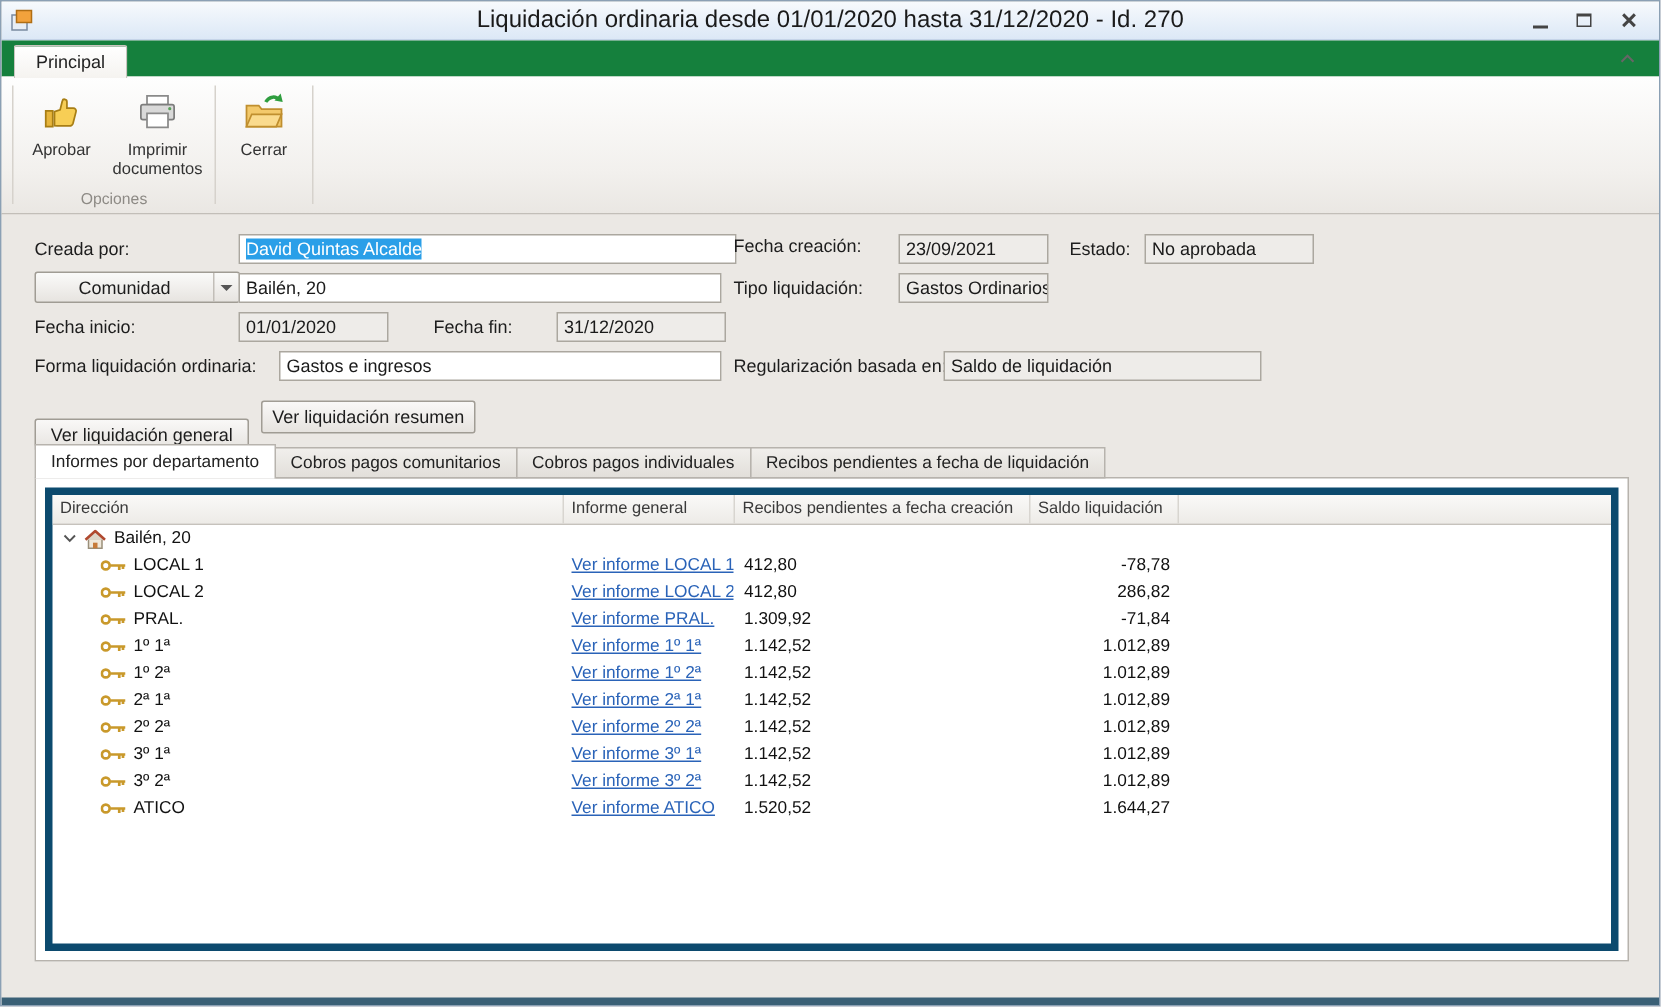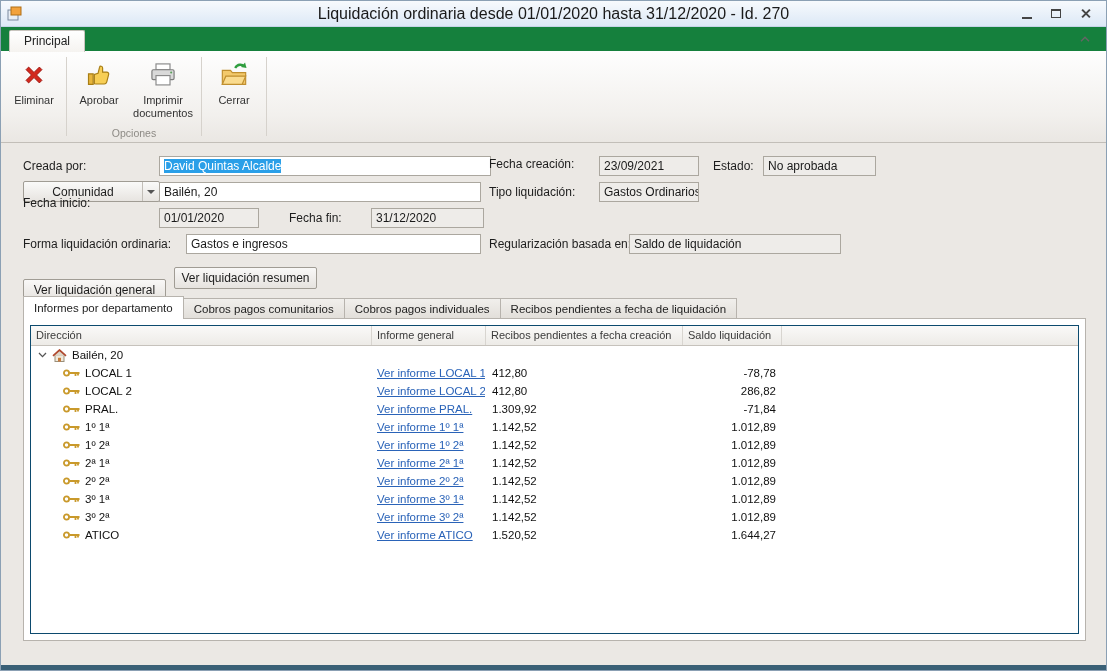--- a/index.html
+++ b/index.html
@@ -71,21 +71,21 @@
   .tabs2 { position:absolute; left:22px; top:153px; height:23px; display:flex; align-items:flex-end; z-index:3; }
   .tab2 { height:21px; line-height:20px; padding:0 10px; font-size:11.5px; color:#222;
           background:linear-gradient(#f1efec,#e2dfda); border:1px solid #b7b3ad; margin-left:-1px;
           white-space:nowrap; cursor:pointer; }
   .tab2.active { height:23px; line-height:22px; background:#fff; border-bottom:none; z-index:4; margin-left:0; }
 
   
   .panel { position:absolute; left:22px; top:175px; width:1063px; height:323px;
            background:#fff; border:1px solid #b7b3ad; }
   .grid { position:absolute; left:6px; top:6px; right:6px; bottom:6px;
-          border:1px solid #0c4a6e; overflow:hidden; background:#fff; }
+          border:5px solid #0c4a6e; overflow:hidden; background:#fff; }
   .ghead { display:flex; height:20px; border-bottom:1px solid #c6c2bc;
            background:linear-gradient(#faf9f8,#edebe7); }
   .hc { border-right:1px solid #d8d5d0; padding:0 5px; line-height:19px; font-size:11px; color:#3a3a3a;
         overflow:hidden; white-space:nowrap; cursor:pointer; }
   .hc.c1 { width:341px; } .hc.c2 { width:114px; } .hc.c3 { width:197px; } .hc.c4 { width:99px; }
   .hfill { flex:1; border-right:none; }
   .grow { display:flex; height:18px; align-items:center; font-size:11.5px; color:#111; cursor:default; }
   .gc1 { width:341px; display:flex; align-items:center; overflow:hidden; white-space:nowrap;
          border-right:1px solid transparent; }
   .gc2 { width:114px; padding-left:5px; border-right:1px solid transparent; overflow:hidden; white-space:nowrap; }
@@ -127,33 +127,20 @@
   <div class="ribbon-tabs">
     <div class="ribbon-tab">Principal</div>
     <div class="ribbon-collapse">
       <svg width="10" height="7" viewBox="0 0 10 7">
           <path d="M1 5.2 5 1.2 9 5.2" stroke="#666" stroke-width="1.4" fill="none"></path>
         </svg>
     </div>
   </div>
 
   <div class="ribbon">
-    <div class="rgroup">
-      <div class="rgroup-top">
-        <div class="rbtn">
-          <span class="ricon">
-            <svg width="28" height="28" viewBox="0 0 24 24">
-                <path d="M5.2 7.4 7.4 5.2 12 9.8 16.6 5.2 18.8 7.4 14.2 12 18.8 16.6 16.6 18.8 12 14.2 7.4 18.8 5.2 16.6 9.8 12Z" fill="#d3281e" stroke="#9c1710" stroke-width="0.8"></path>
-              </svg>
-          </span>
-          <span class="rlabel">Eliminar</span>
-        </div>
-      </div>
-      <div class="rgroup-label"></div>
-    </div>
 
     <div class="rsep"></div>
 
     <div class="rgroup">
       <div class="rgroup-top">
         <div class="rbtn">
           <span class="ricon">
             <svg width="28" height="28" viewBox="0 0 24 24">
                 <path d="M3 11h4v9H3z" fill="#e7b53c" stroke="#a87e14"></path>
                 <path d="M8 19.5V11.5l3.2-1 1.3-5.2c.3-1.4 2.6-1 2.6.6V9.5h3.6c1.1 0 1.9 1 1.6 2l-1.7 6.6c-.3 1-1.1 1.6-2.1 1.6H9.5z" fill="#f7ce55" stroke="#a87e14"></path>
@@ -210,21 +197,21 @@
     <div class="combo-btn" style="left:22px;top:38px;width:137px;">
       <span class="combo-text">Comunidad</span>
       <span class="combo-arrow-box">
           <span class="arrow-down"></span>
         </span>
     </div>
     <div class="field" style="left:158px;top:39px;width:322px;">Bailén, 20</div>
     <div class="lbl" style="left:488px;top:39px;">Tipo liquidación:</div>
     <div class="field ro" style="left:598px;top:39px;width:100px;">Gastos Ordinarios</div>
 
-    <div class="lbl" style="left:22px;top:50px;">Fecha inicio:</div>
+    <div class="lbl" style="left:22px;top:65px;">Fecha inicio:</div>
     <div class="field ro" style="left:158px;top:65px;width:100px;">01/01/2020</div>
     <div class="lbl" style="left:288px;top:65px;">Fecha fin:</div>
     <div class="field ro" style="left:370px;top:65px;width:113px;">31/12/2020</div>
 
     <div class="lbl" style="left:22px;top:91px;">Forma liquidación ordinaria:</div>
     <div class="field" style="left:185px;top:91px;width:295px;">Gastos e ingresos</div>
     <div class="lbl" style="left:488px;top:91px;">Regularización basada en:</div>
     <div class="field ro" style="left:628px;top:91px;width:212px;">Saldo de liquidación</div>
 
     <div class="btn" style="left:22px;top:136px;width:143px;">Ver liquidación general</div>

